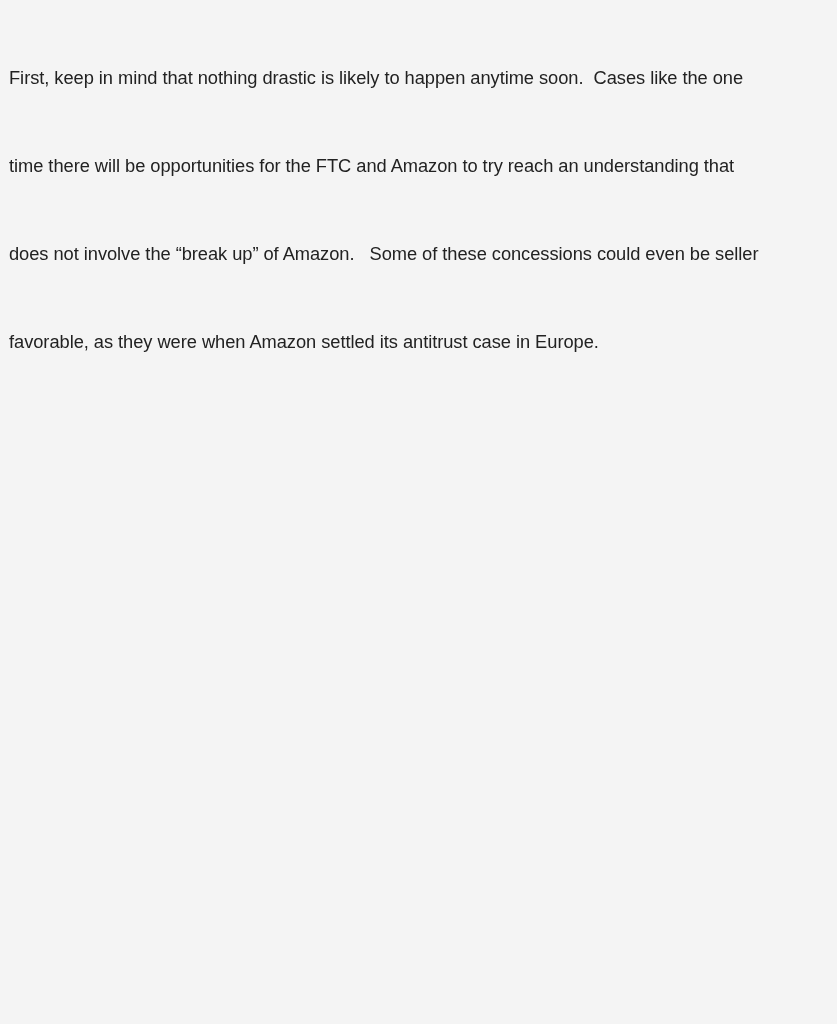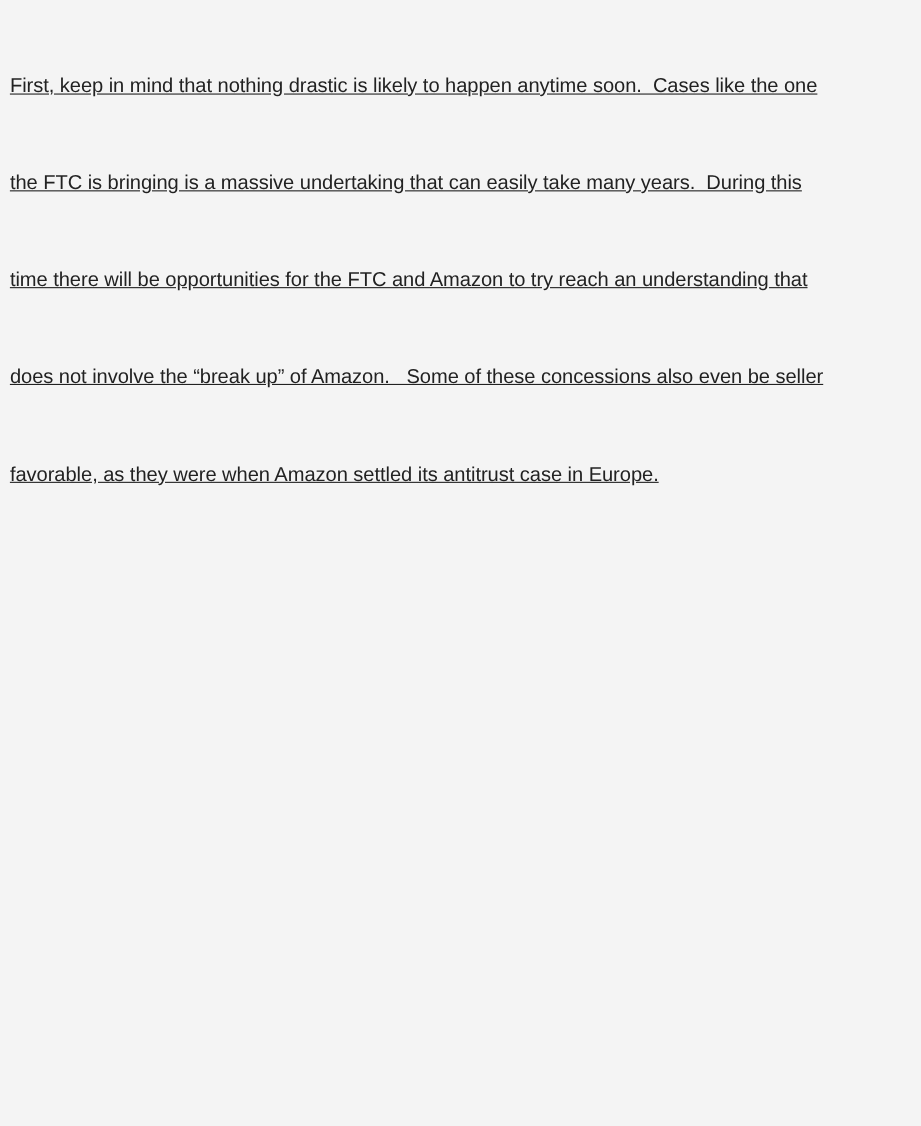--- a/index.html
+++ b/index.html
@@ -22,33 +22,31 @@
     .para {
       margin: 0 0 69px 0;
       font-size: 18.3px;
       line-height: 29.4px;
       white-space: pre-wrap;
       letter-spacing: -0.05px;
     }
     .line {
       display: block;
       white-space: pre;
-      text-decoration: underline;
     }
   </style>
 </head>
 <body>
 
 <div class="doc">
 
   <p class="para">
     <span class="line">First, keep in mind that nothing drastic is likely to happen anytime soon.  Cases like the one</span>
-    <span class="line">the FTC is bringing is a massive undertaking that can easily take many years.  During this</span>
     <span class="line">time there will be opportunities for the FTC and Amazon to try reach an understanding that</span>
-    <span class="line">does not involve the “break up” of Amazon.   Some of these concessions also even be seller</span>
+    <span class="line">does not involve the “break up” of Amazon.   Some of these concessions could even be seller</span>
     <span class="line">favorable, as they were when Amazon settled its antitrust case in Europe.</span>
   </p>
 
   <p class="para">
   </p>
 
   <p class="para">
     
     
     

